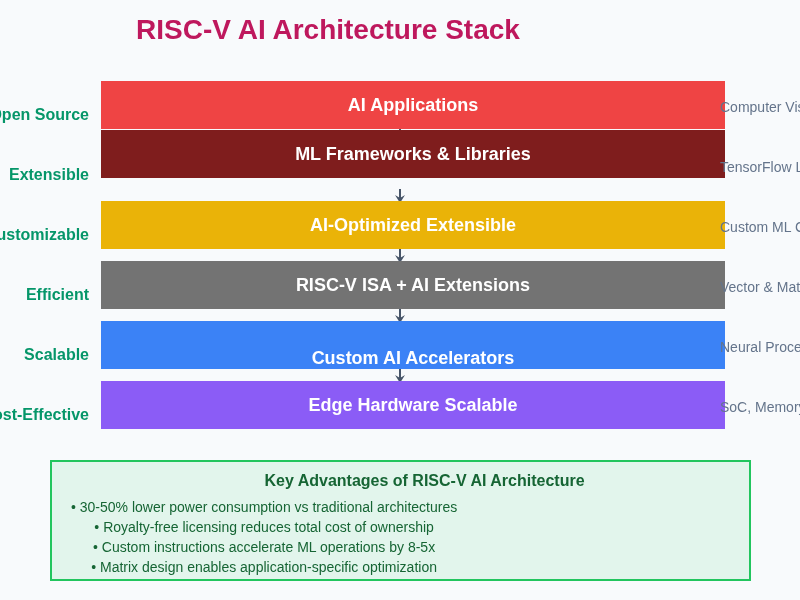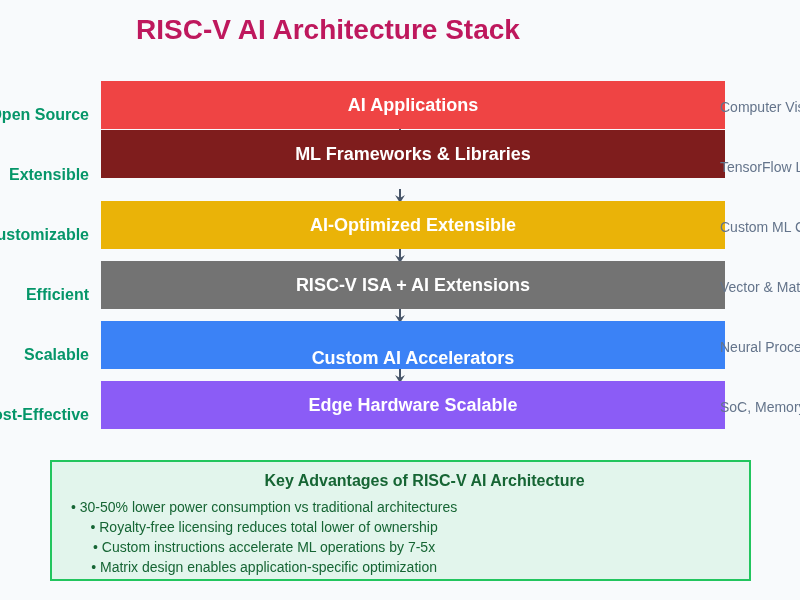--- a/index.html
+++ b/index.html
@@ -102,17 +102,17 @@
   <div class="layer" style="top: 381px; background: rgb(139, 92, 246);">
       <span>Edge Hardware Scalable</span>
     </div>
   <div class="detail" style="top:398px">SoC, Memory</div>
 </div>
 
 <div class="advantages">
   <div class="adv-title">Key Advantages of RISC-V AI Architecture</div>
   <ul class="adv-list">
     <li class="adv-item">• 30-50% lower power consumption vs traditional architectures</li>
-    <li class="adv-item">• Royalty-free licensing reduces total lower of ownership</li>
-    <li class="adv-item">• Custom instructions accelerate ML operations by 7-5x</li>
+    <li class="adv-item">• Royalty-free licensing reduces total cost of ownership</li>
+    <li class="adv-item">• Custom instructions accelerate ML operations by 8-5x</li>
     <li class="adv-item">• Matrix design enables application-specific optimization</li>
   </ul>
 </div>
 
 </body></html>

